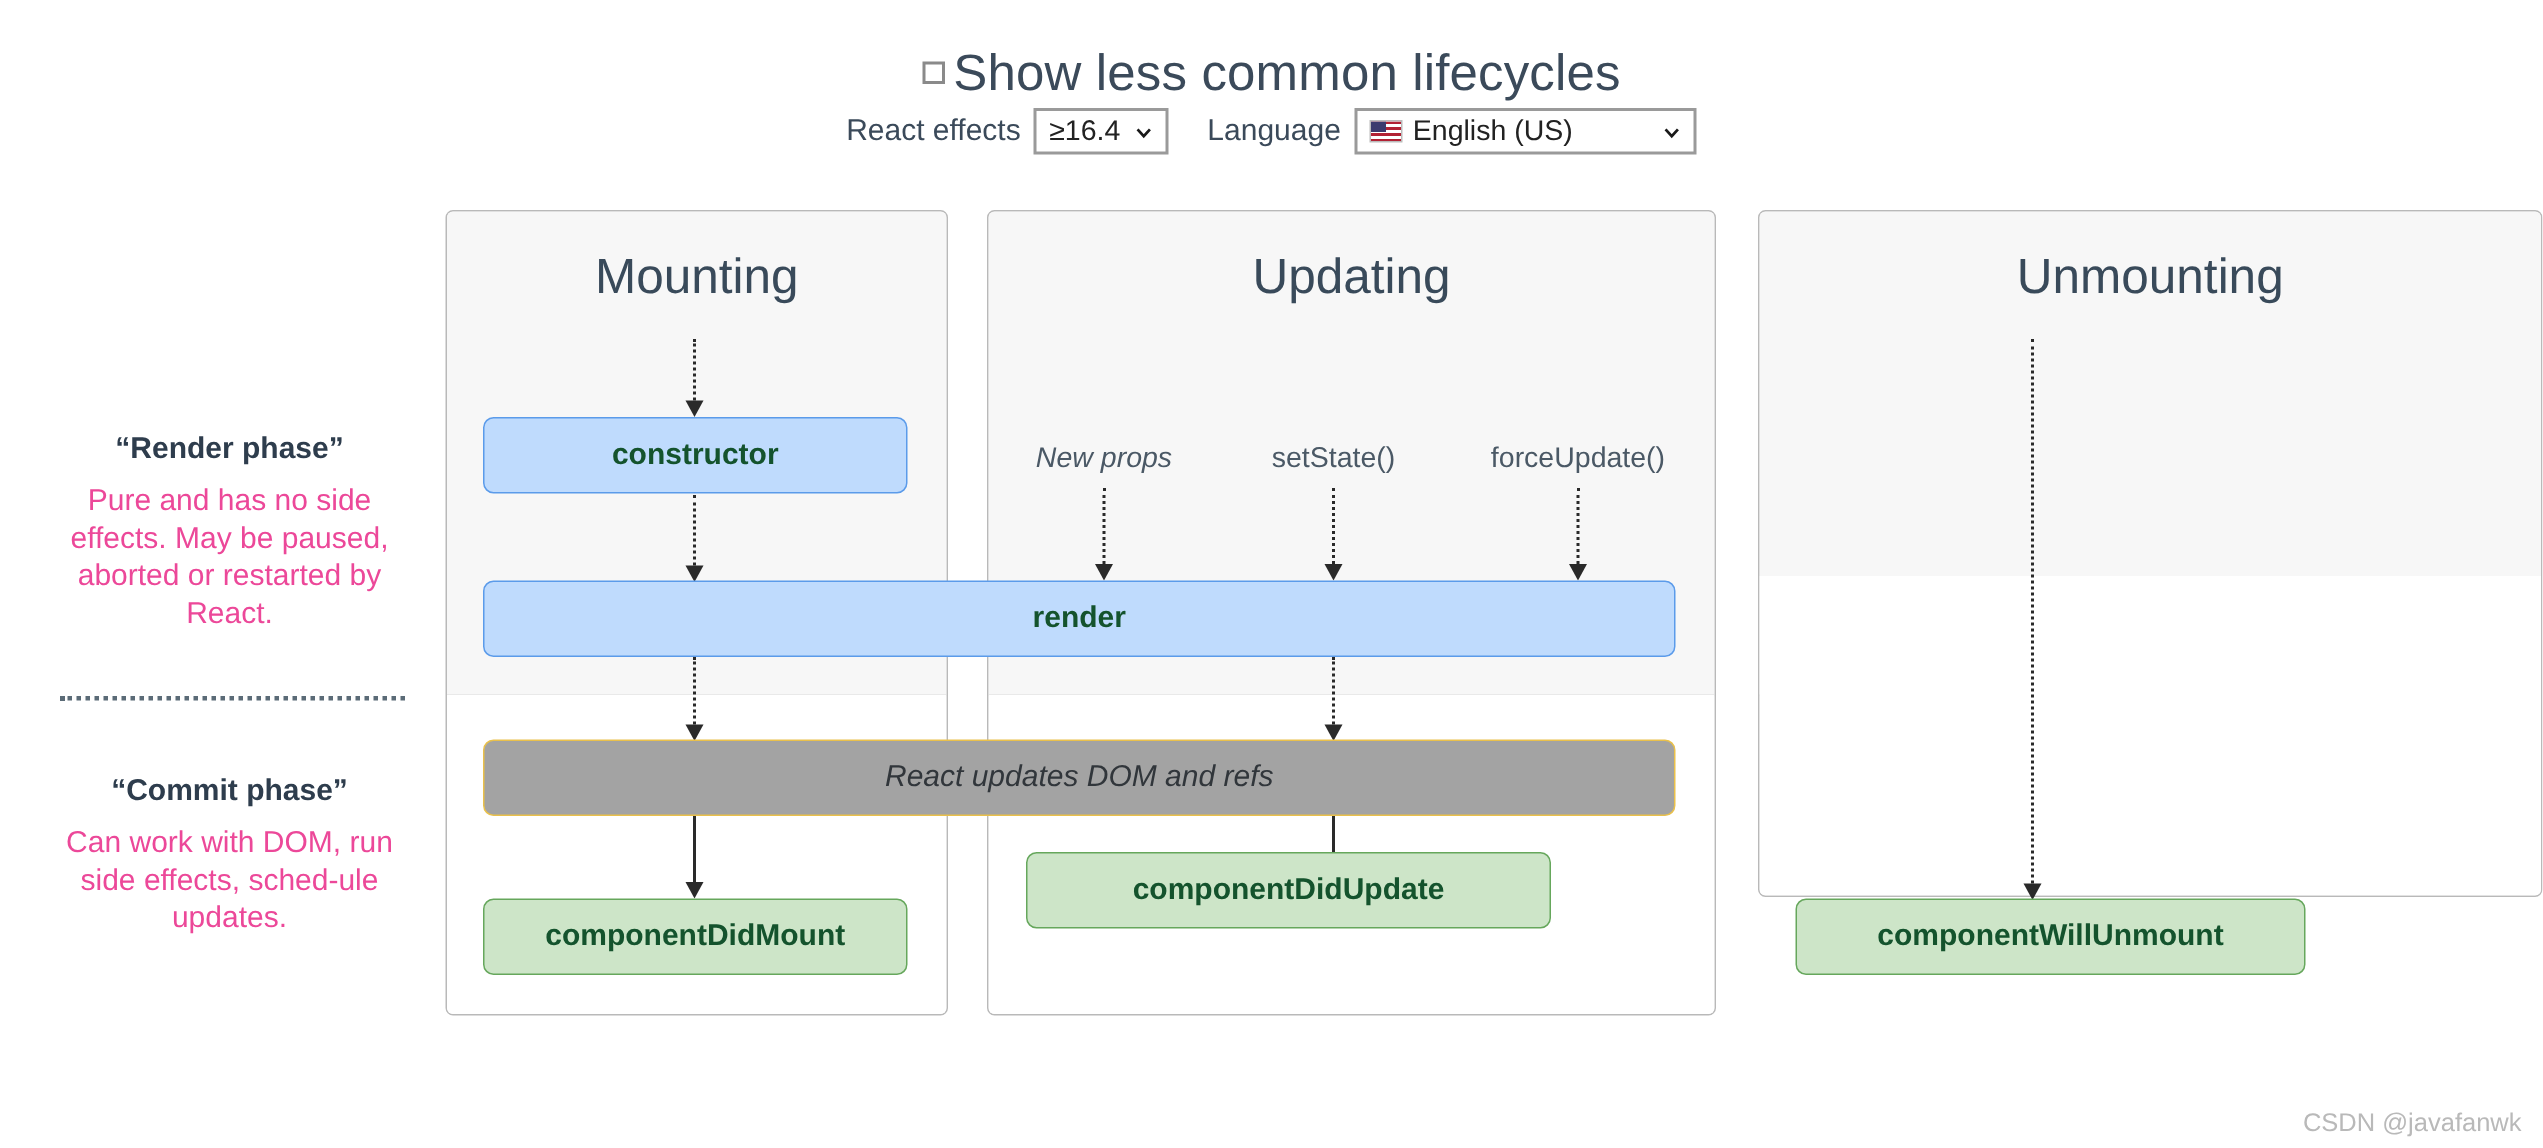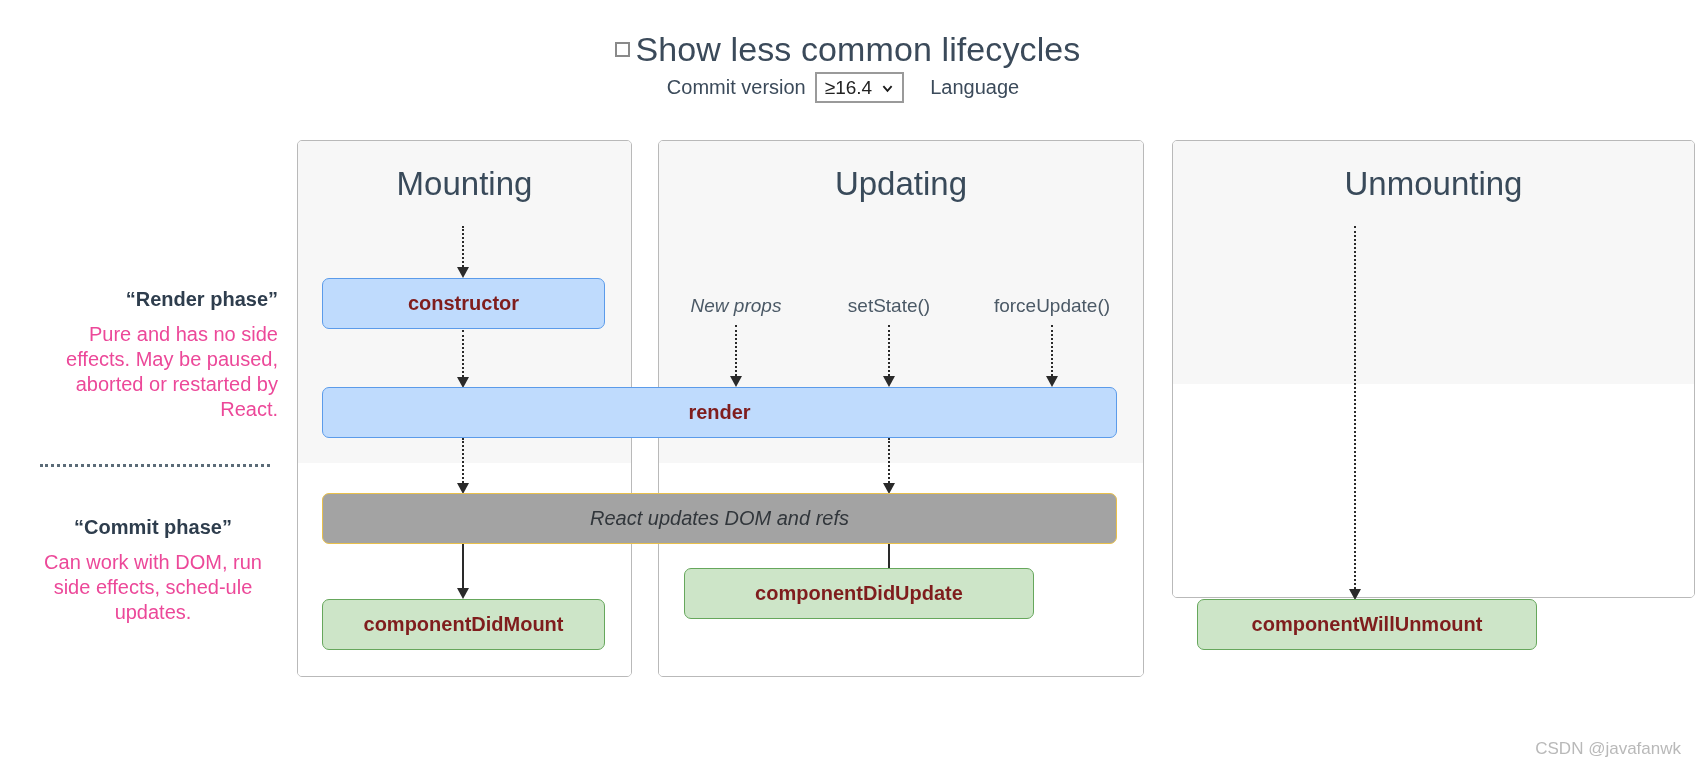--- a/index.html
+++ b/index.html
@@ -145,21 +145,21 @@
 
   
   .lcbox {
     position: absolute;
     border-radius: 7px;
     display: flex;
     align-items: center;
     justify-content: center;
     font-size: 20px;
     font-weight: 700;
-    color: #7f1d1d;
+    color: #14532d;
     z-index: 6;
     text-align: center;
     white-space: nowrap;
   }
   .lcbox.blue  { background: #bfdbfd; border: 1px solid #5b9bea; }
   .lcbox.green { background: #cde5c8; border: 1px solid #66a75c; }
   .lcbox.amber {
     background: #a3a3a3; border: 1px solid #e9c04b;
     font-weight: 400; font-style: italic; font-size: 20px;
     color: #31363b;
@@ -209,34 +209,46 @@
 </head>
 <body>
 
 <div id="root">
 
   <div class="header-toggle">
     <span class="chk"></span><span class="lbl">Show less common lifecycles</span>
   </div>
 
   <div class="controls">
-    <span class="ctl-label">Commit version</span>
+    <span class="ctl-label">React effects</span>
     <span class="select-box">
       <span>≥16.4</span>
       <span class="caret">
         <svg viewBox="0 0 12 12" width="11" height="11">
             <path d="M1.5 3.5 L6 8.5 L10.5 3.5" fill="none" stroke="#1a1a1a" stroke-width="2"></path>
           </svg>
       </span>
     </span>
     <span class="ctl-gap"></span>
     <span class="ctl-label">Language</span>
-  </div>
-
-  <div class="phase-block" style="top:288px;text-align:right;">
+    <span class="select-box" style="width:228px; padding-right:34px;">
+      <span class="flag">
+        <span class="stripes"></span>
+          <span class="canton"></span>
+      </span>
+      <span>English (US)</span>
+      <span class="caret">
+        <svg viewBox="0 0 12 12" width="11" height="11">
+            <path d="M1.5 3.5 L6 8.5 L10.5 3.5" fill="none" stroke="#1a1a1a" stroke-width="2"></path>
+          </svg>
+      </span>
+    </span>
+  </div>
+
+  <div class="phase-block" style="top:288px;">
     <div class="phase-title">“Render phase”</div>
     <div class="phase-desc">Pure and has no side effects. May be paused, aborted or restarted by React.</div>
   </div>
 
   <div class="phase-divider" style="top:464px;"></div>
 
   <div class="phase-block" style="top:516px;">
     <div class="phase-title">“Commit phase”</div>
     <div class="phase-desc">Can work with DOM, run side effects, sched-ule updates.</div>
   </div>

